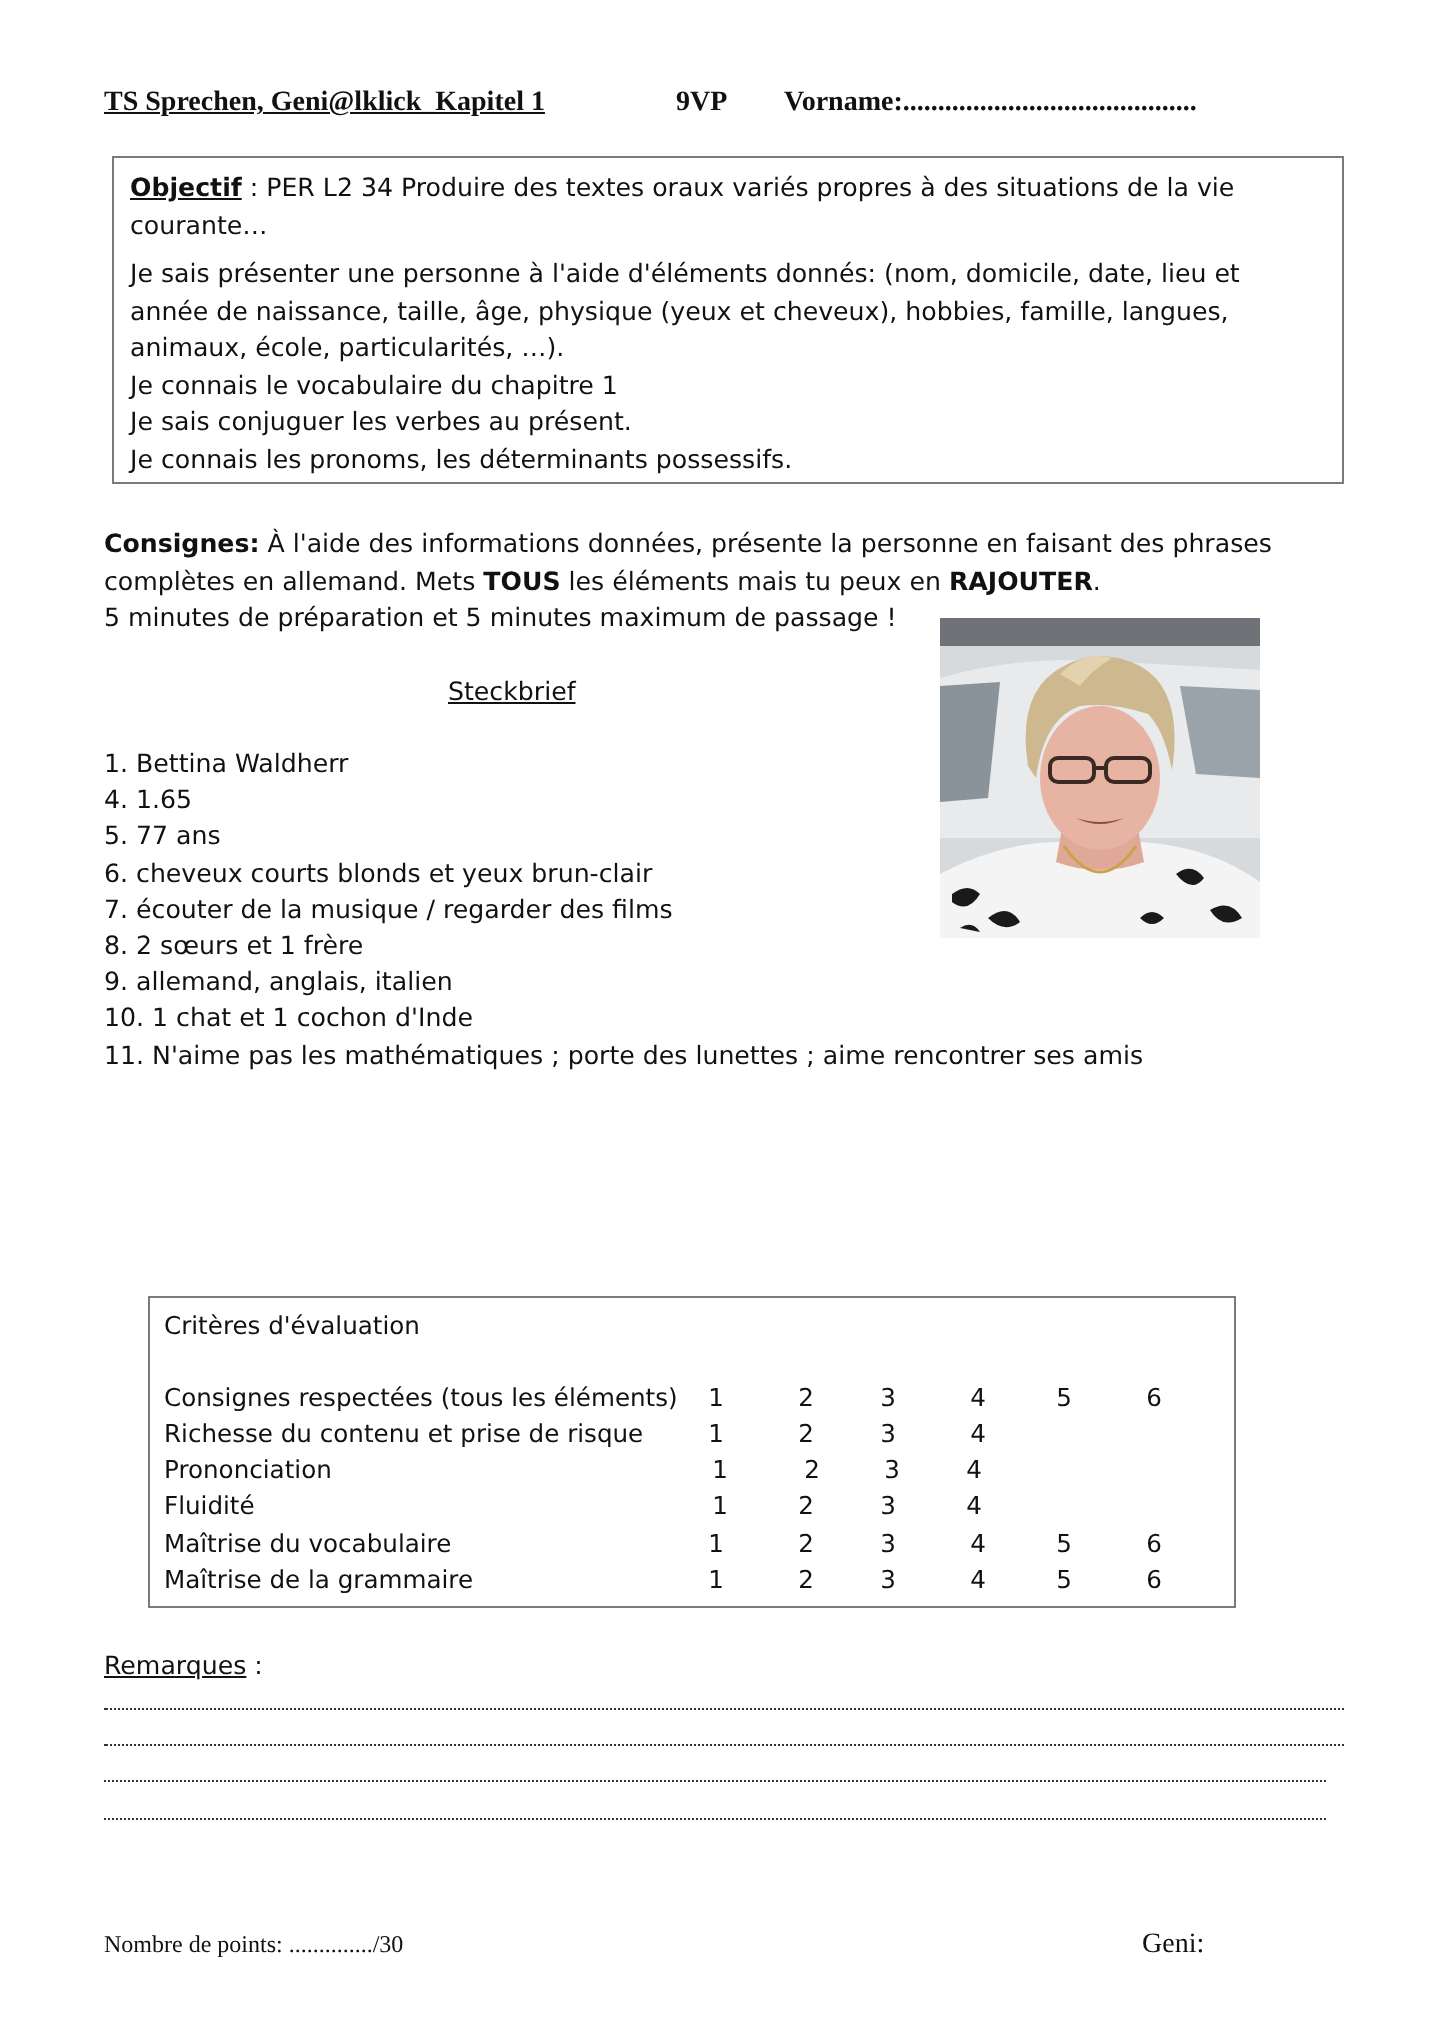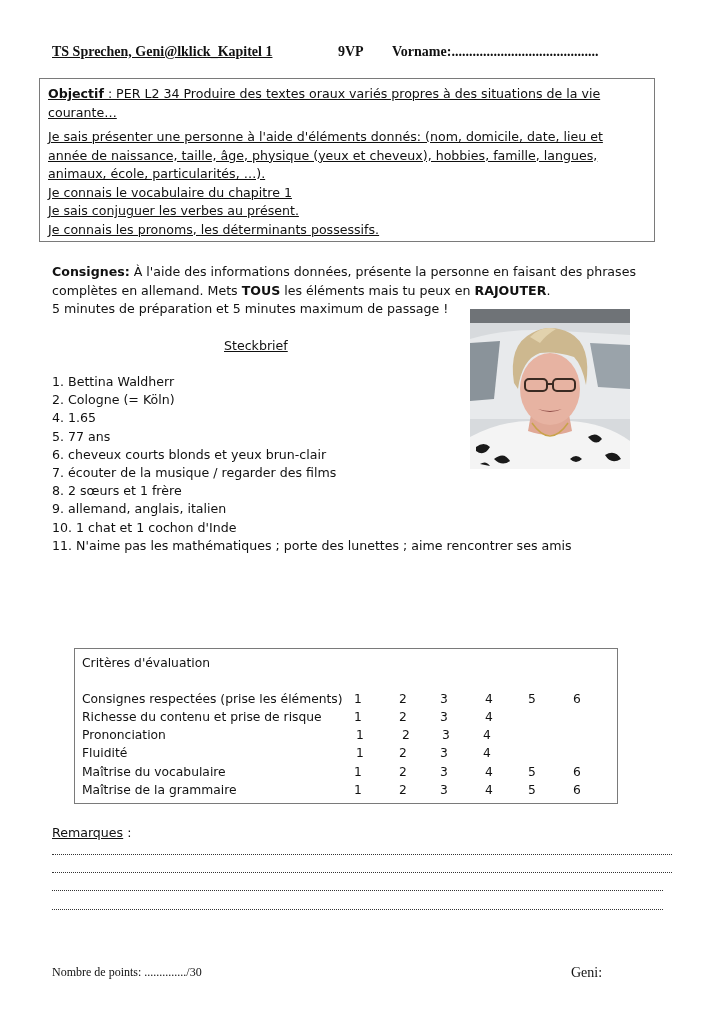--- a/index.html
+++ b/index.html
@@ -6,21 +6,21 @@
   body { width:724px; height:1022px; position:relative; overflow:hidden; color:#111; }
   .serif { font-family: "Liberation Serif", "DejaVu Serif", serif; }
   .sans { font-family: "DejaVu Sans", "Liberation Sans", sans-serif; }
   .abs { position:absolute; }
 
   #header { left:52px; top:44px; font-size:14px; font-weight:bold; white-space:nowrap; }
   #header .t1 { position:absolute; left:0; top:0;text-decoration:underline; }
   #header .t2 { position:absolute; left:286px; top:0; }
   #header .t3 { position:absolute; left:340px; top:0; }
 
-  #objectif-box { left:39px; top:78px; width:616px; height:164px; border:1px solid #7a7a7a; box-sizing:border-box; padding:6px 8px; font-size:12.6px; line-height:18.5px;text-decoration:underline; }
+  #objectif-box { left:56px; top:78px; width:616px; height:164px; border:1px solid #7a7a7a; box-sizing:border-box; padding:6px 8px; font-size:12.6px; line-height:18.5px; }
   #objectif-box p { margin:0; }
   #objectif-box .gap { margin-top:6px; }
   .ul { text-decoration:underline; font-weight:bold; }
 
   #consignes { left:52px; top:263px; width:620px; font-size:12.6px; line-height:18.5px; }
   #consignes p { margin:0; }
   b { font-weight:bold; }
 
   #steckbrief-title { left:224px; top:338px; font-size:12.6px; text-decoration:underline; }
 
@@ -89,36 +89,35 @@
     <line x1="77" y1="75" x2="83" y2="75" stroke="#3a2a22" stroke-width="2"></line>
 
     <path d="M68 100 Q80 106 92 100 Q80 104 68 100 Z" fill="#8c4a45"></path>
 
     <path d="M62 114 Q80 140 98 114" fill="none" stroke="#c9a24a" stroke-width="1.5"></path>
   </svg>
 </div>
 
 <ul id="steckbrief-list" class="abs sans">
   <li>1. Bettina  Waldherr</li>
-  <li>2. Cologne (= Köln)</li>
   <li>4. 1.65</li>
   <li>5. 77 ans</li>
   <li>6. cheveux courts blonds et yeux brun-clair</li>
   <li>7. écouter de la musique / regarder des films</li>
   <li>8. 2 sœurs et 1 frère</li>
   <li>9. allemand, anglais, italien</li>
   <li>10. 1 chat et 1 cochon d'Inde</li>
   <li>11. N'aime pas les mathématiques ; porte des lunettes ; aime rencontrer ses amis</li>
 </ul>
 
 <div id="criteria-box" class="abs sans">
   <div id="criteria-title">Critères d'évaluation</div>
 
   <div class="crit-row" style="top:43px">
-    <span class="lbl">Consignes respectées (prise les éléments)</span>
+    <span class="lbl">Consignes respectées (tous les éléments)</span>
     <span class="sc" style="left:270px">1</span>
     <span class="sc" style="left:315px">2</span>
     <span class="sc" style="left:356px">3</span>
     <span class="sc" style="left:401px">4</span>
     <span class="sc" style="left:444px">5</span>
     <span class="sc" style="left:489px">6</span>
   </div>
   <div class="crit-row" style="top:61px">
     <span class="lbl">Richesse du contenu et prise de risque</span>
     <span class="sc" style="left:270px">1</span>

